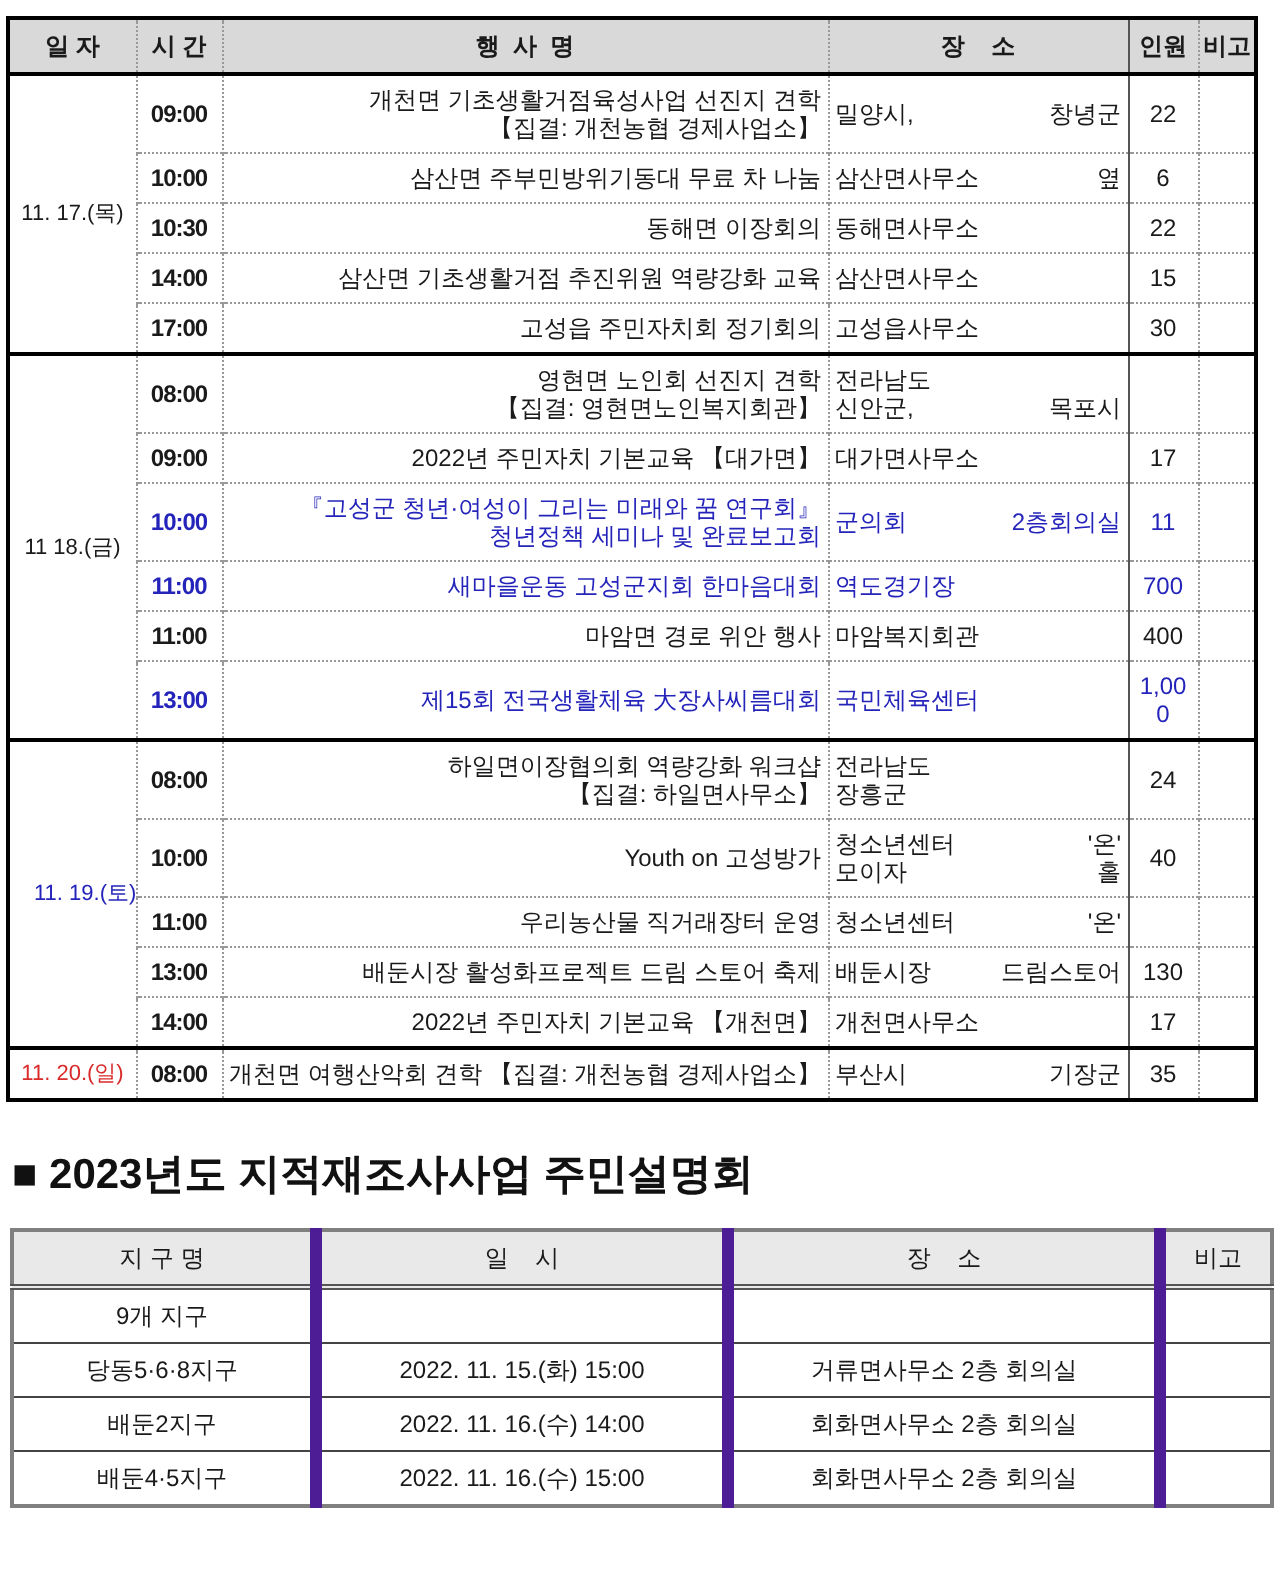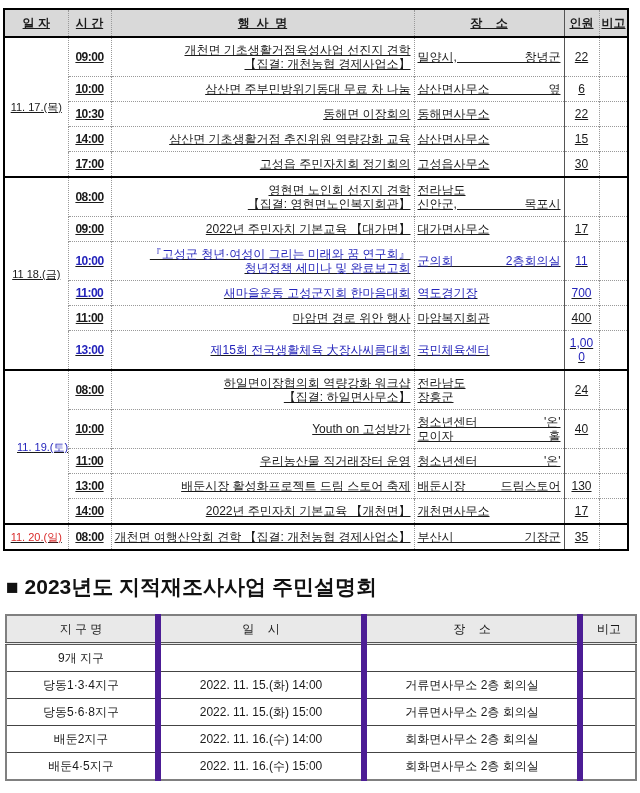--- a/index.html
+++ b/index.html
@@ -15,21 +15,20 @@
   }
   table{border-collapse:collapse;table-layout:fixed;}
 
   
   .t1{
     width:624px;
     margin:8px 0 0 3px;
     border:2px solid #000;
     font-size:12px;
     line-height:14px;
-    text-decoration:underline;
   }
   .t1 thead th{
     background:#d9d9d9;
     border-bottom:2px solid #000;
     font-weight:bold;
     padding:6px 2px;
     white-space:pre;
     text-align:center;
   }
   .t1 tbody{border-top:2px solid #000;}
@@ -263,26 +262,20 @@
     </tr>
   </thead>
   <tbody>
     <tr>
       <td>9개 지구</td>
       <td></td>
       <td></td>
       <td></td>
     </tr>
     <tr>
-      <td>당동1·3·4지구</td>
-      <td>2022. 11. 15.(화) 14:00</td>
-      <td>거류면사무소 2층 회의실</td>
-      <td></td>
-    </tr>
-    <tr>
       <td>당동5·6·8지구</td>
       <td>2022. 11. 15.(화) 15:00</td>
       <td>거류면사무소 2층 회의실</td>
       <td></td>
     </tr>
     <tr>
       <td>배둔2지구</td>
       <td>2022. 11. 16.(수) 14:00</td>
       <td>회화면사무소 2층 회의실</td>
       <td></td>

